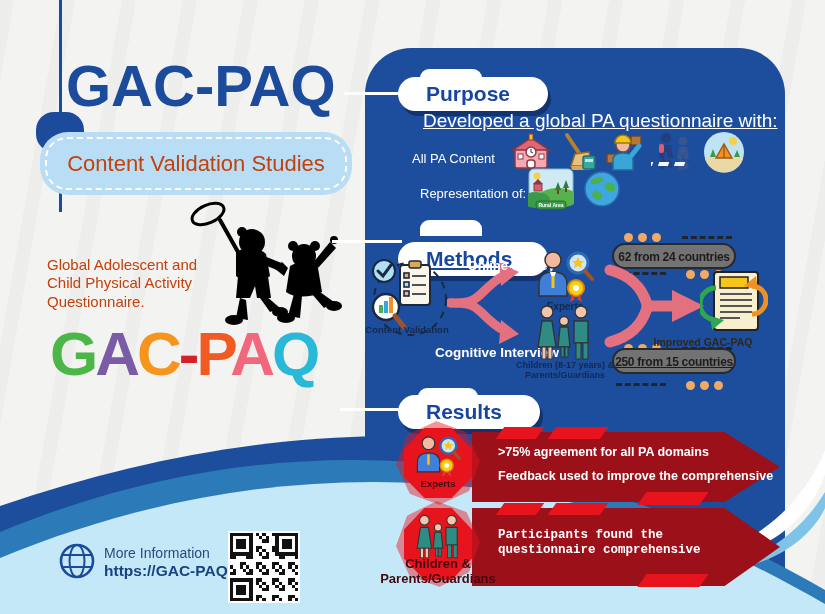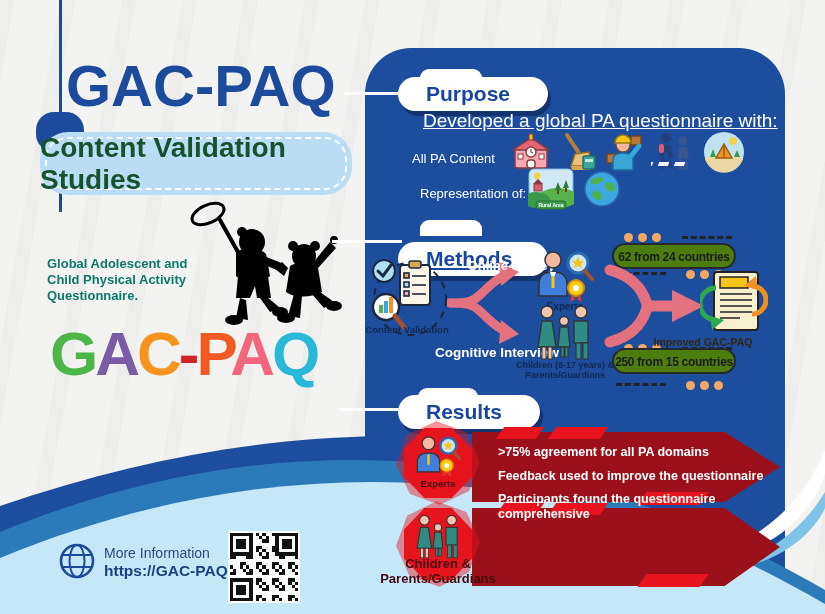--- a/index.html
+++ b/index.html
@@ -18,22 +18,22 @@
   #panel{left:365px;top:48px;width:420px;height:566px;background:#1d4e9e;border-radius:46px 46px 0 0;z-index:1;}
   #bg-waves{left:0;top:0;width:825px;height:614px;z-index:2;pointer-events:none;}
   
   .z3{z-index:3;}
   #vline{left:59px;top:0;width:3px;height:212px;background:#1c4b9c;}
   #main-title{left:66px;top:52px;width:300px;font-size:58px;font-weight:900;color:#1c4b9c;letter-spacing:0px;}
   #banner-blob{left:36px;top:112px;width:48px;height:40px;background:#1c4b9c;border-radius:18px;}
   #subtitle-banner{left:40px;top:132px;width:312px;height:63px;background:#b9ddf4;border-radius:28px;}
   #subtitle-banner .dash{position:absolute;inset:5px;border:2px dashed #ffffff;border-radius:22px;}
   #subtitle-banner .txt{position:absolute;inset:0;display:flex;align-items:center;justify-content:center;
-    font-size:28px;color:#14532d;font-weight:700;}
-  #logo-caption{left:47px;top:256px;width:180px;font-size:13px;line-height:1.22;color:#0f766e;white-space:pre-line;font-weight:700;}
+    font-size:22px;color:#c2410c;font-weight:400;}
+  #logo-caption{left:47px;top:256px;width:180px;font-size:15px;line-height:1.22;color:#c2410c;white-space:pre-line;font-weight:400;}
   #silhouettes{left:178px;top:198px;width:178px;height:148px;}
   #logo-word{left:50px;top:318px;width:320px;font-size:62px;font-weight:900;letter-spacing:-3px;white-space:nowrap;}
   
   .sec-line{height:3px;background:#ffffff;}
   .sec-tab{background:#ffffff;border-radius:9px 9px 0 0;}
   .sec-pill{background:#ffffff;border-radius:18px;box-shadow:3px 5px 0 #12336e;
     font-size:21px;font-weight:800;color:#16469e;line-height:34px;padding-left:28px;box-sizing:border-box;}
   
   .ptext{color:#ffffff;}
   #purpose-intro{left:423px;top:110px;font-size:19px;text-decoration:underline;}
@@ -45,24 +45,24 @@
   .mini-label{color:#13294f;font-weight:700;text-align:center;line-height:1.1;}
   #cv-cluster{left:366px;top:251px;width:82px;height:96px;}
   #cv-label{left:360px;top:325px;width:94px;font-size:9.5px;}
   #branch-arrows{left:447px;top:260px;width:72px;height:86px;}
   #online-survey{left:445px;top:258px;width:110px;font-size:13px;font-weight:700;color:#fff;text-align:right;}
   #cognitive-interview{left:432px;top:345px;width:130px;font-size:13.5px;font-weight:700;color:#fff;text-align:center;}
   #experts-cluster{left:536px;top:250px;width:58px;height:52px;}
   #experts-label{left:530px;top:301px;width:70px;font-size:10px;}
   #family-cluster{left:534px;top:305px;width:60px;height:56px;}
   #family-label{left:505px;top:361px;width:120px;font-size:9px;}
-  .count-pill{width:124px;height:26px;background:#4d7c0f;border:2px solid #26292e;border-radius:14px;
+  .count-pill{width:124px;height:26px;background:#737373;border:2px solid #26292e;border-radius:14px;
     font-size:12px;font-weight:700;color:#1d1d1d;text-align:center;line-height:24px;letter-spacing:-0.3px;box-sizing:border-box;}
   #count-pill-1{left:612px;top:243px;}
-  #count-pill-2{left:612px;top:348px;}
+  #count-pill-2{left:612px;top:348px;text-decoration:underline;}
   .dotrow{display:flex;gap:5px;}
   .dot{width:9px;height:9px;border-radius:50%;background:#f2a964;}
   .dashseg{height:0;border-top:3px dashed #20242b;width:50px;}
   #merge-arrow{left:604px;top:264px;width:104px;height:84px;}
   #doc-icon{left:700px;top:270px;width:68px;height:64px;}
   #doc-label{left:628px;top:336px;width:150px;font-size:10.5px;font-weight:700;color:#332614;text-align:center;}
   
   .octagon{clip-path:polygon(30% 0,70% 0,100% 30%,100% 70%,70% 100%,30% 100%,0 70%,0 30%);
     background:#e8141d;display:flex;align-items:flex-start;justify-content:center;}
   .octa-halo{clip-path:polygon(30% 0,70% 0,100% 30%,100% 70%,70% 100%,30% 100%,0 70%,0 30%);
@@ -351,21 +351,21 @@
 
   <div class="abs z3 sec-line" style="left:340px;top:408px;width:62px;"></div>
   <div class="abs z3 sec-tab" style="left:418px;top:388px;width:60px;height:16px;"></div>
   <div class="abs z3 sec-pill" style="left:398px;top:395px;width:142px;height:34px;">Results</div>
 
   <div class="abs z3 rbanner" style="left:472px;top:432px;width:308px;height:70px;"></div>
   <div class="abs z3 slash" style="left:500px;top:427px;width:40px;height:12px;"></div>
   <div class="abs z3 slash" style="left:552px;top:427px;width:52px;height:12px;"></div>
   <div class="abs z3 slash" style="left:642px;top:492px;width:62px;height:13px;"></div>
   <div class="abs z3 rtext" style="left:498px;top:445px;width:275px;white-space:nowrap;">&gt;75% agreement for all PA domains</div>
-  <div class="abs z3 rtext" style="left:498px;top:469px;width:280px;white-space:nowrap;">Feedback used to improve the questionnaire</div>
+  <div class="abs z3 rtext" style="left:498px;top:469px;width:280px;white-space:nowrap;">Feedback used to improve the comprehensive</div>
   <div class="abs z3 octa-halo" style="left:399px;top:424px;width:78px;height:78px;transform:rotate(20deg);"></div>
   <div class="abs z3 octagon" style="left:404px;top:428px;width:68px;height:70px;">
     <svg width="46" height="42" viewBox="0 0 58 52" style="margin-top:7px;">
       <circle cx="17" cy="10" r="8" fill="#f2b9a0" stroke="#333" stroke-width="1.5"></circle>
       <path d="M3,46 L3,34 Q3,22 17,22 Q31,22 31,34 L31,46 Z" fill="#3f7fd9" stroke="#333" stroke-width="1.5"></path>
       <rect x="15.5" y="24" width="3" height="13" fill="#f5c518"></rect>
       <circle cx="42" cy="13" r="10" fill="#cfe4f5" stroke="#2c6bb0" stroke-width="3"></circle>
       <path d="M42,7 L44,11 L48,11 L45,14 L46,18 L42,16 L38,18 L39,14 L36,11 L40,11 Z" fill="#f5c518"></path>
       <line x1="49" y1="21" x2="56" y2="29" stroke="#a0522d" stroke-width="4" stroke-linecap="round"></line>
       <circle cx="40" cy="38" r="8" fill="#f5d018" stroke="#e08b00" stroke-width="2"></circle>
@@ -373,21 +373,21 @@
       <path d="M36,44 L34,52 L39,49 Z" fill="#e03a3a"></path>
         <path d="M44,44 L46,52 L41,49 Z" fill="#e03a3a"></path>
     </svg>
   </div>
   <div class="abs z3 badge-label" style="left:404px;top:479px;width:68px;font-size:9.5px;">Experts</div>
 
   <div class="abs z3 rbanner" style="left:472px;top:508px;width:308px;height:78px;"></div>
   <div class="abs z3 slash" style="left:500px;top:503px;width:40px;height:12px;"></div>
   <div class="abs z3 slash" style="left:552px;top:503px;width:52px;height:12px;"></div>
   <div class="abs z3 slash" style="left:642px;top:574px;width:62px;height:13px;"></div>
-  <div class="abs z3 rtext" style="left:498px;top:492px;width:255px;">Participants found the questionnaire comprehensive</div>
+  <div class="abs z3 rtext" style="left:498px;top:528px;width:255px;font-family:Liberation Mono, monospace;">Participants found the questionnaire comprehensive</div>
   <div class="abs z3 octa-halo" style="left:399px;top:504px;width:78px;height:80px;transform:rotate(20deg);"></div>
   <div class="abs z3 octagon" style="left:404px;top:508px;width:68px;height:72px;">
     <svg width="48" height="46" viewBox="0 0 60 56" style="margin-top:6px;">
       <circle cx="13" cy="7" r="6" fill="#f2c6ad" stroke="#333" stroke-width="1.4"></circle>
       <circle cx="47" cy="7" r="6" fill="#f2c6ad" stroke="#333" stroke-width="1.4"></circle>
       <circle cx="30" cy="16" r="4.5" fill="#f2c6ad" stroke="#333" stroke-width="1.4"></circle>
       <path d="M4,42 L8,16 L18,16 L22,42 Z" fill="#2e8c84" stroke="#333" stroke-width="1.4"></path>
       <path d="M40,16 L54,16 L54,38 L40,38 Z" fill="#2e8c84" stroke="#333" stroke-width="1.4"></path>
       <path d="M24,42 L26,22 L34,22 L36,42 Z" fill="#2e8c84" stroke="#333" stroke-width="1.4"></path>
       <rect x="8" y="42" width="4" height="12" fill="#f2c6ad" stroke="#333"></rect>

